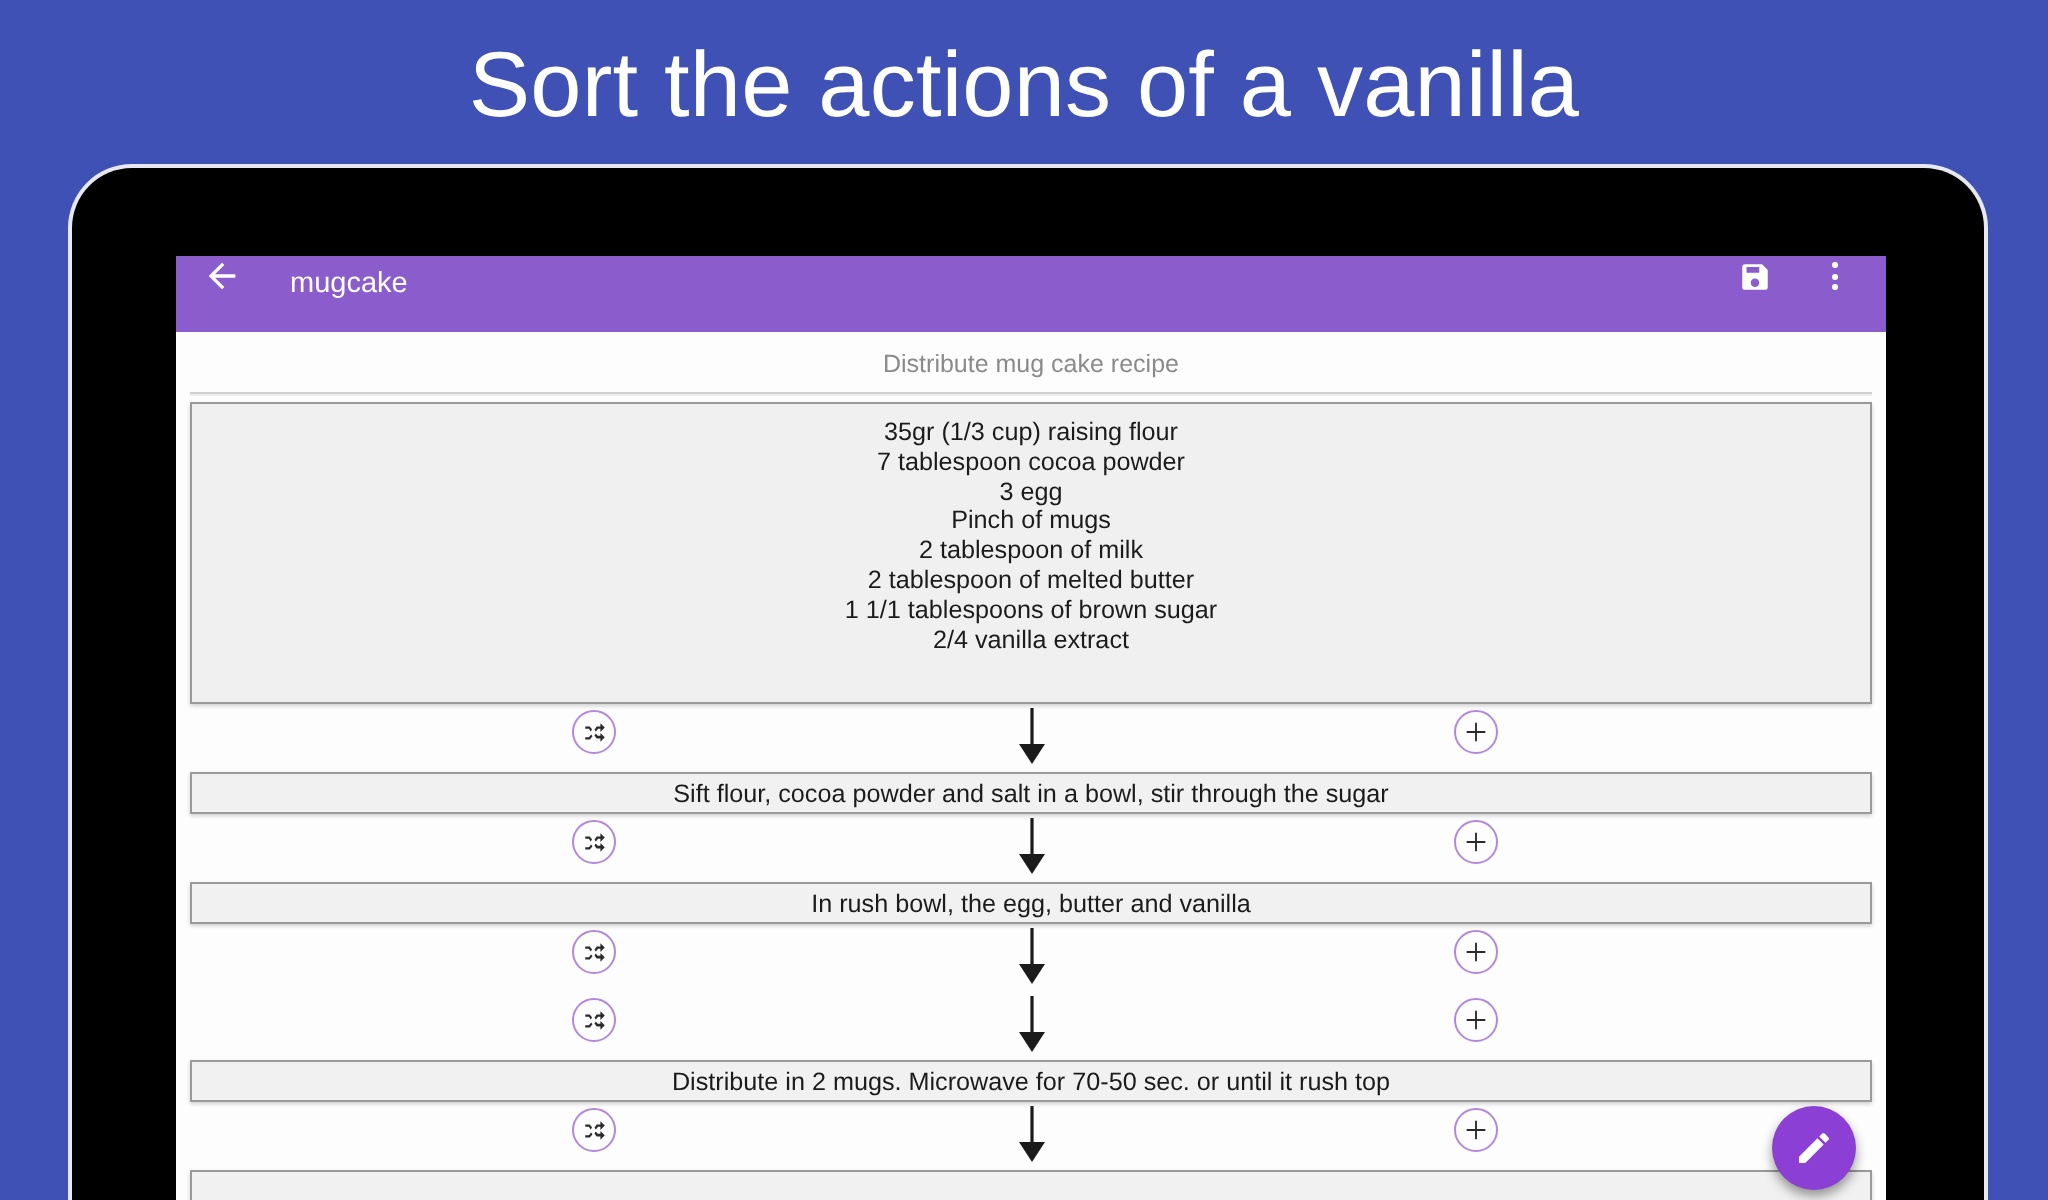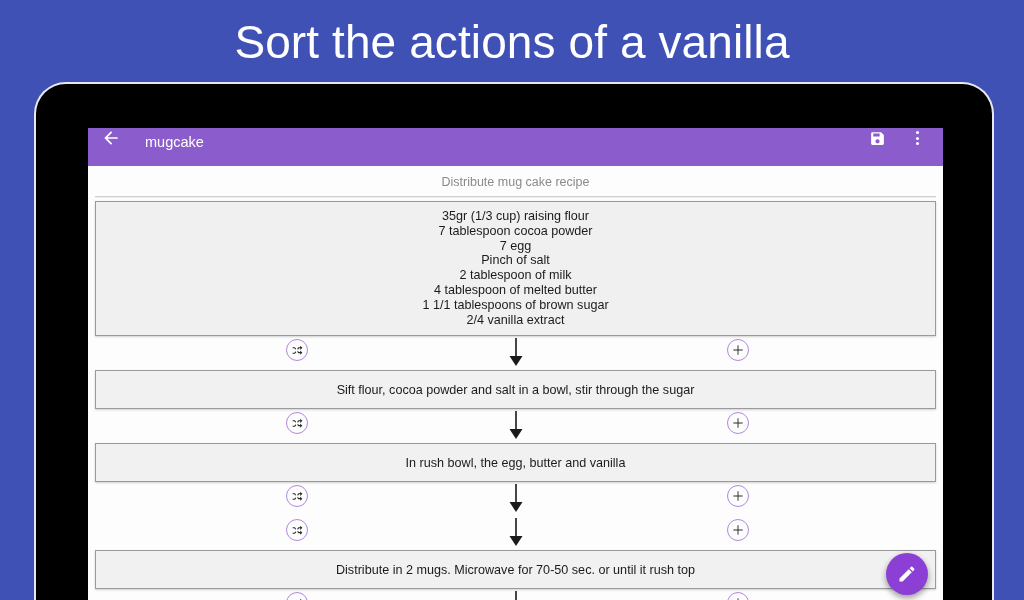--- a/index.html
+++ b/index.html
@@ -94,21 +94,21 @@
     background:#cfcfcf;
     margin:0 1px 3px 1px;
     border-bottom:1px solid #ededed;
   }
 
   
   #ingredients-box {
     background:#f0f0f0;
     border:1px solid #9a9a9a;
     margin:0 1px;
-    padding:7px 0 8px 0;
+    padding:7px 0 24px 0;
     text-align:center;
     box-shadow:0 1px 2px rgba(0,0,0,0.18);
   }
   .ingredient-line {
     font-size:12.6px;
     color:#1b1b1b;
     line-height:14.8px;
   }
 
   
@@ -136,21 +136,21 @@
     transform:translateX(-50%);
     width:18px; height:30px;
     display:flex; align-items:center; justify-content:center;
   }
 
   
   .step-box {
     background:#f1f1f1;
     border:1px solid #9a9a9a;
     margin:0 1px;
-    height:39px;
+    height:21px;
     display:flex; align-items:center; justify-content:center;
     box-shadow:0 1px 2px rgba(0,0,0,0.18);
   }
   .step-text {
     font-size:12.6px;
     color:#1b1b1b;
     white-space:nowrap;
   }
 
   
@@ -193,24 +193,24 @@
     </div>
 
     <div id="content-area">
 
       <div id="recipe-title">Distribute mug cake recipe</div>
       <div class="divider"></div>
 
       <div id="ingredients-box">
           <div class="ingredient-line">35gr (1/3 cup) raising flour</div>
           <div class="ingredient-line">7 tablespoon cocoa powder</div>
-          <div class="ingredient-line">7 egg</div>
-          <div class="ingredient-line">Pinch of salt</div>
+          <div class="ingredient-line">3 egg</div>
+          <div class="ingredient-line">Pinch of mugs</div>
           <div class="ingredient-line">2 tablespoon of milk</div>
-          <div class="ingredient-line">4 tablespoon of melted butter</div>
+          <div class="ingredient-line">2 tablespoon of melted butter</div>
           <div class="ingredient-line">1 1/1 tablespoons of brown sugar</div>
           <div class="ingredient-line">2/4 vanilla extract</div>
         </div>
 
       <div id="steps-container">
           <div class="step-connector">
             <div class="conn-shuffle">
               <svg width="13" height="13" viewBox="0 0 24 24">
                 <path d="M17 3l4 4-4 4V8h-2.2l-2 2.6-1.3-1.7L13.6 6H17V3zM3 6h4.2l2.1 2.8-1.3 1.7L6.4 8H3V6zm14 9v-3l4 4-4 4v-3h-3.4l-2.1-2.8 1.3-1.7 1.6 2.1H17zM3 16h3.4l2-2.6 1.3 1.7L7.2 18H3v-2z" fill="#2a2a2a"></path>
               </svg>

